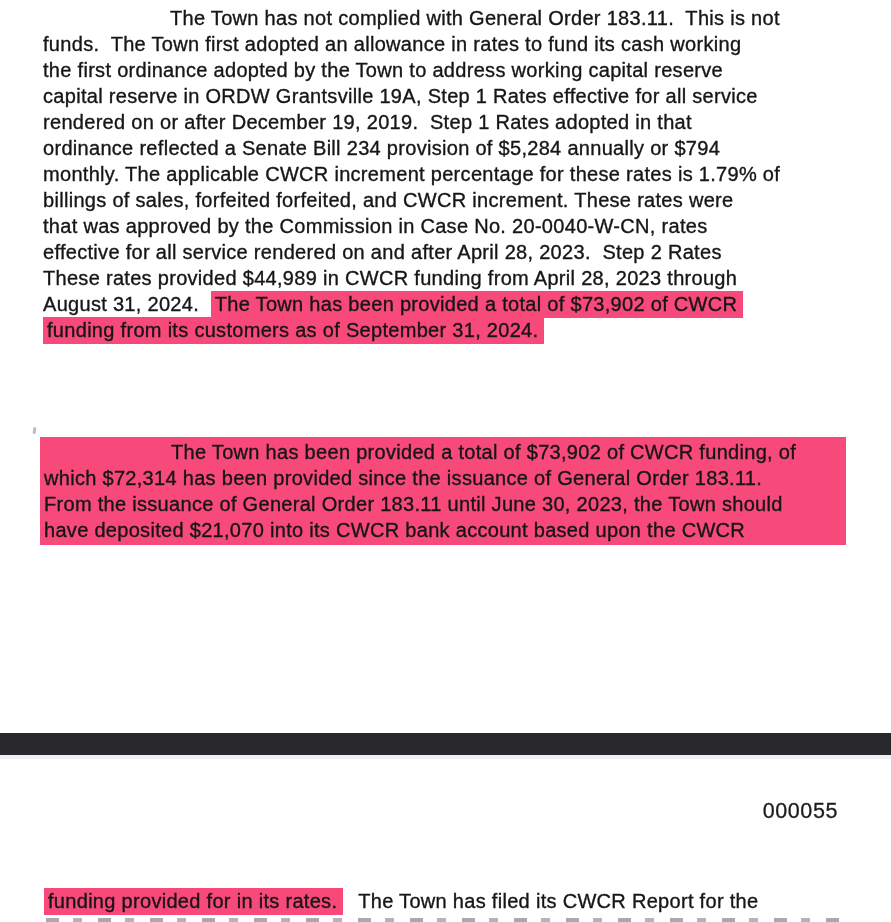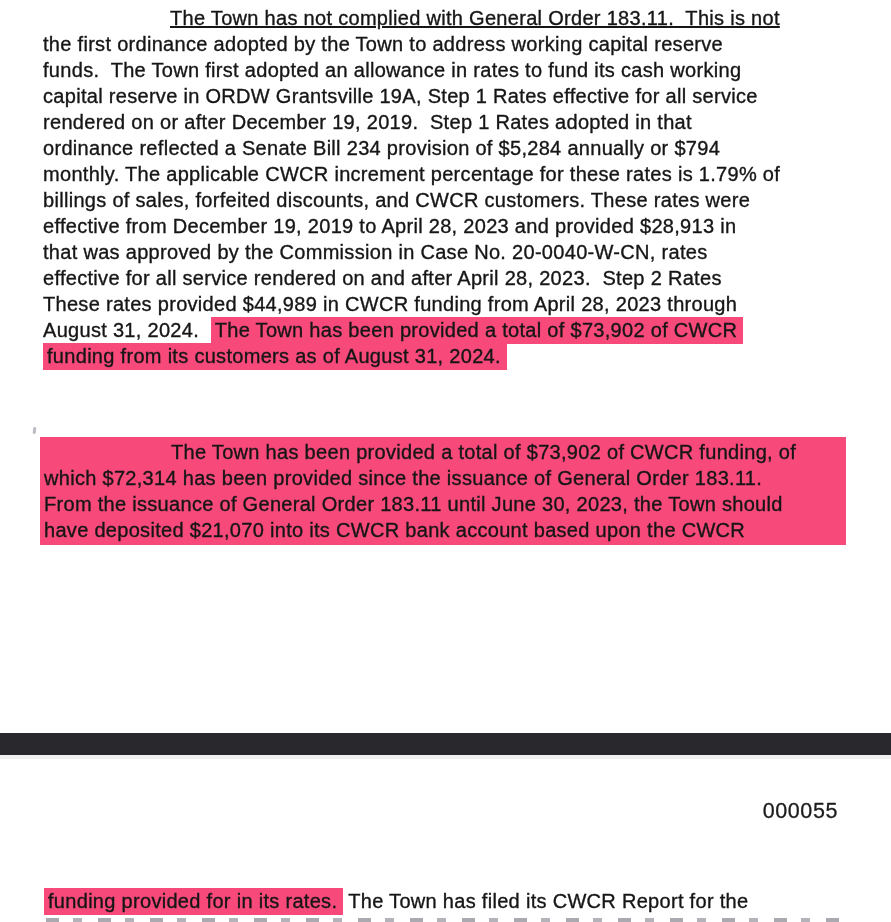--- a/index.html
+++ b/index.html
@@ -17,21 +17,21 @@
     white-space: pre;
     font-size: 20px;
     line-height: 26px;
     color: #161616;
     letter-spacing: 0.3px;
     -webkit-text-stroke: 0.35px #161616;
   }
 
   .para { position: absolute; }
   .p1 { left: 43px; top: 5px; width: 812px; }
-  .p1 .indent1 { padding-left: 127px; text-decoration: underline; }
+  .p1 .indent1 { padding-left: 127px; }
 
   .hl {
     background: #f8497b;
     padding: 2px 6px 3px 4px;
     box-decoration-break: clone;
   }
 
   .p2 {
     left: 40px; top: 437px;
     width: 798px;
@@ -65,53 +65,52 @@
   .bates {
     position: absolute;
     top: 799px; right: 53px;
     font-size: 21.5px;
     letter-spacing: 0.6px;
     color: #1c1c1c;
     -webkit-text-stroke: 0.3px #1c1c1c;
   }
 
   .bottomline { position: absolute; left: 44px; top: 888px; }
-  .bottomline .seg { margin-left: 5px; }
+  .bottomline .seg { margin-left: 15px; }
 
   .cutoff {
     position: absolute;
     left: 46px; top: 918px;
     width: 804px; height: 4px;
     background: repeating-linear-gradient(90deg,
       #8d8d95 0 13px, transparent 13px 27px,
       #9a9aa2 27px 36px, transparent 36px 52px);
     opacity: 0.75;
   }
 </style>
 </head>
 <body>
 
 <div class="canvas">
 
   <section>
     <div class="para p1">
       <div class="tl indent1">The Town has not complied with General Order 183.11.  This is not</div>
+      <div class="tl">funds.  The Town first adopted an allowance in rates to fund its cash working</div>
       <div class="tl">the first ordinance adopted by the Town to address working capital reserve</div>
-      <div class="tl">funds.  The Town first adopted an allowance in rates to fund its cash working</div>
       <div class="tl">capital reserve in ORDW Grantsville 19A, Step 1 Rates effective for all service</div>
       <div class="tl">rendered on or after December 19, 2019.  Step 1 Rates adopted in that</div>
       <div class="tl">ordinance reflected a Senate Bill 234 provision of $5,284 annually or $794</div>
       <div class="tl">monthly. The applicable CWCR increment percentage for these rates is 1.79% of</div>
-      <div class="tl">billings of sales, forfeited discounts, and CWCR customers. These rates were</div>
-      <div class="tl">effective from December 19, 2019 to April 28, 2023 and provided $28,913 in</div>
+      <div class="tl">billings of sales, forfeited forfeited, and CWCR increment. These rates were</div>
       <div class="tl">that was approved by the Commission in Case No. 20-0040-W-CN, rates</div>
       <div class="tl">effective for all service rendered on and after April 28, 2023.  Step 2 Rates</div>
       <div class="tl">These rates provided $44,989 in CWCR funding from April 28, 2023 through</div>
       <div class="tl"><span>August 31, 2024.  </span><span class="hl">The Town has been provided a total of $73,902 of CWCR</span></div>
-      <div class="tl"><span class="hl">funding from its customers as of August 31, 2024.</span></div>
+      <div class="tl"><span class="hl">funding from its customers as of September 31, 2024.</span></div>
     </div>
 
     <div class="speck"></div>
 
     <div class="para p2">
       <div class="tl indent2">The Town has been provided a total of $73,902 of CWCR funding, of</div>
       <div class="tl">which $72,314 has been provided since the issuance of General Order 183.11.</div>
       <div class="tl">From the issuance of General Order 183.11 until June 30, 2023, the Town should</div>
       <div class="tl">have deposited $21,070 into its CWCR bank account based upon the CWCR</div>
     </div>

